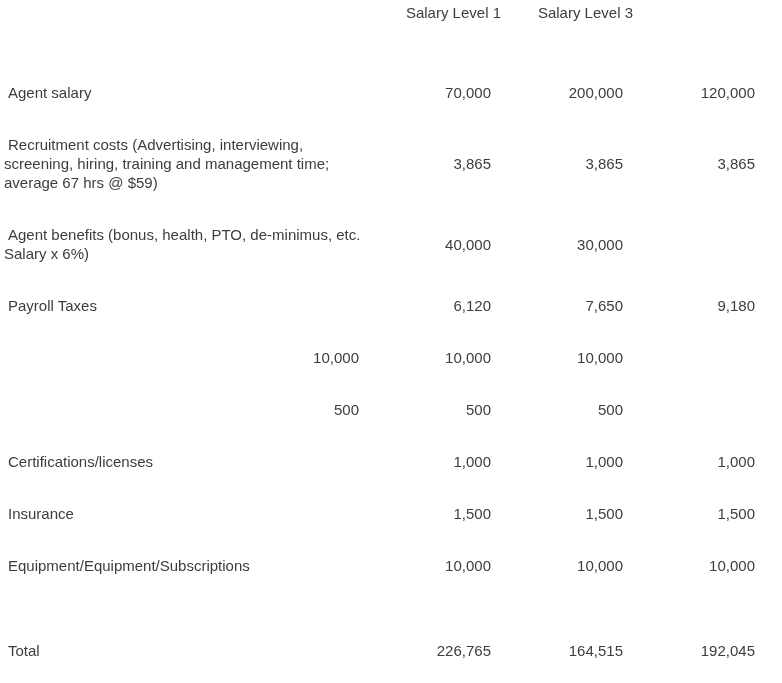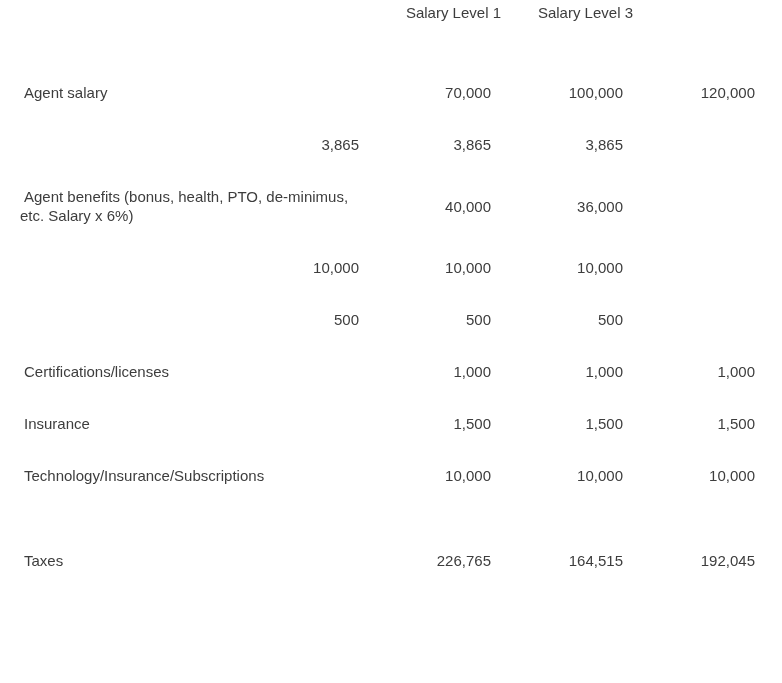--- a/index.html
+++ b/index.html
@@ -21,21 +21,21 @@
   }
   .row {
     display: grid;
     grid-template-columns: 373px 132px 132px 132px;
     align-items: center;
   }
   .cell {
     min-height: 1px;
   }
   .cell.label {
-    padding-left: 20px;
+    padding-left: 4px;
     text-indent: 4px;
   }
   .cell.num {
     text-align: right;
     padding-right: 14px;
   }
   .row.header {
     padding-top: 3px;
   }
   .row.header .cell.num {
@@ -60,36 +60,43 @@
   <div class="row header">
     <div class="cell label"></div>
     <div class="cell num">Salary Level 1</div>
     <div class="cell num">Salary Level 3</div>
   </div>
 
   <div id="rows">
   <div class="row data-row">
     <div class="cell label">Agent salary</div>
     <div class="cell num">70,000</div>
-    <div class="cell num">100,000</div>
+    <div class="cell num">200,000</div>
     <div class="cell num">120,000</div>
   </div>
 
   <div class="row data-row">
+    <div class="cell label">Recruitment costs (Advertising, interviewing, screening, hiring, training and management time; average 67 hrs @ $59)</div>
     <div class="cell num">3,865</div>
     <div class="cell num">3,865</div>
     <div class="cell num">3,865</div>
   </div>
 
   <div class="row data-row">
     <div class="cell label">Agent benefits (bonus, health, PTO, de-minimus, etc. Salary x 6%)</div>
     <div class="cell num">40,000</div>
-    <div class="cell num">36,000</div>
+    <div class="cell num">30,000</div>
   </div>
 
+  <div class="row data-row">
+    <div class="cell label">Payroll Taxes</div>
+    <div class="cell num">6,120</div>
+    <div class="cell num">7,650</div>
+    <div class="cell num">9,180</div>
+  </div>
 
   <div class="row data-row">
     <div class="cell num">10,000</div>
     <div class="cell num">10,000</div>
     <div class="cell num">10,000</div>
   </div>
 
   <div class="row data-row">
     <div class="cell num">500</div>
     <div class="cell num">500</div>
@@ -104,27 +111,27 @@
   </div>
 
   <div class="row data-row">
     <div class="cell label">Insurance</div>
     <div class="cell num">1,500</div>
     <div class="cell num">1,500</div>
     <div class="cell num">1,500</div>
   </div>
 
   <div class="row data-row">
-    <div class="cell label">Technology/Insurance/Subscriptions</div>
+    <div class="cell label">Equipment/Equipment/Subscriptions</div>
     <div class="cell num">10,000</div>
     <div class="cell num">10,000</div>
     <div class="cell num">10,000</div>
   </div>
 </div>
 
   <div class="row total-row">
-    <div class="cell label">Taxes</div>
+    <div class="cell label">Total</div>
     <div class="cell num">226,765</div>
     <div class="cell num">164,515</div>
     <div class="cell num">192,045</div>
   </div>
 
 </div>
 
 </body></html>

